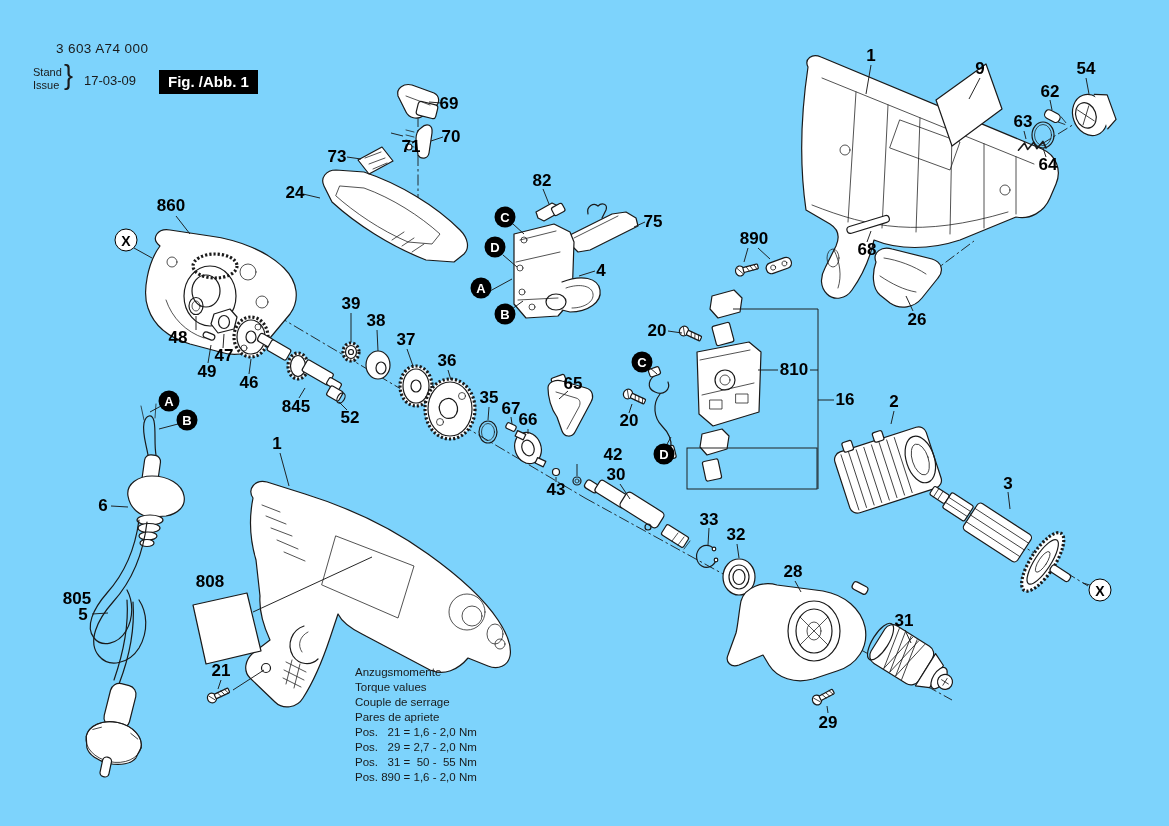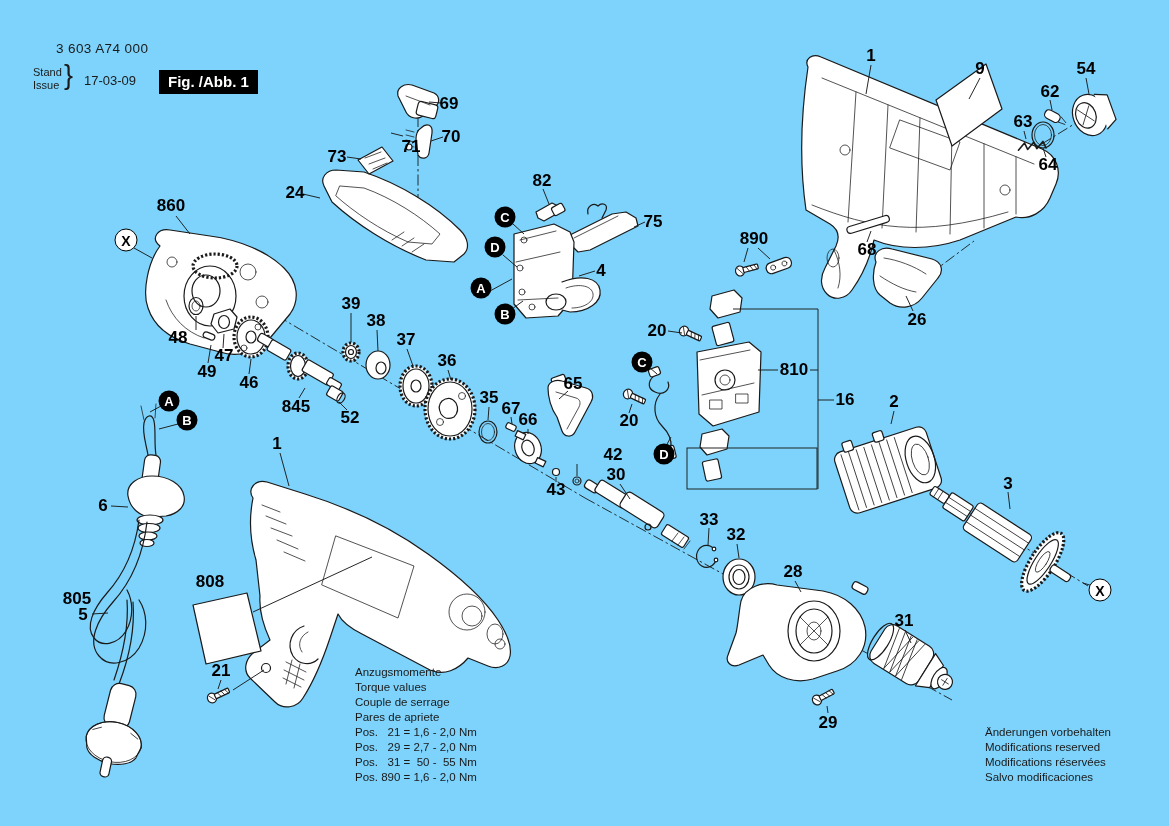--- a/index.html
+++ b/index.html
@@ -442,26 +442,20 @@
 
   <div class="abs note-block" id="torque-note" style="left:355px;top:665px">
       <div class="note-line">Anzugsmomente</div>
       <div class="note-line">Torque values</div>
       <div class="note-line">Couple de serrage</div>
       <div class="note-line">Pares de apriete</div>
       <div class="note-line">Pos.   21 = 1,6 - 2,0 Nm</div>
       <div class="note-line">Pos.   29 = 2,7 - 2,0 Nm</div>
       <div class="note-line">Pos.   31 =  50 -  55 Nm</div>
       <div class="note-line">Pos. 890 = 1,6 - 2,0 Nm</div>
-    </div>
-  <div class="abs note-block" id="footer-note" style="left:985px;top:725px">
-      <div class="note-line">Änderungen vorbehalten</div>
-      <div class="note-line">Modifications reserved</div>
-      <div class="note-line">Modifications réservées</div>
-      <div class="note-line">Salvo modificaciones</div>
     </div>
 
   <div class="abs" id="callout-layer" style="left:0;top:0;width:1169px;height:826px">
       <div class="callout" style="left: 171px; top: 206px;">860</div>
       <div class="callout" style="left: 178px; top: 338px;">48</div>
       <div class="callout" style="left: 224px; top: 356px;">47</div>
       <div class="callout" style="left: 207px; top: 372px;">49</div>
       <div class="callout" style="left: 249px; top: 383px;">46</div>
       <div class="callout" style="left: 296px; top: 407px;">845</div>
       <div class="callout" style="left: 350px; top: 418px;">52</div>

